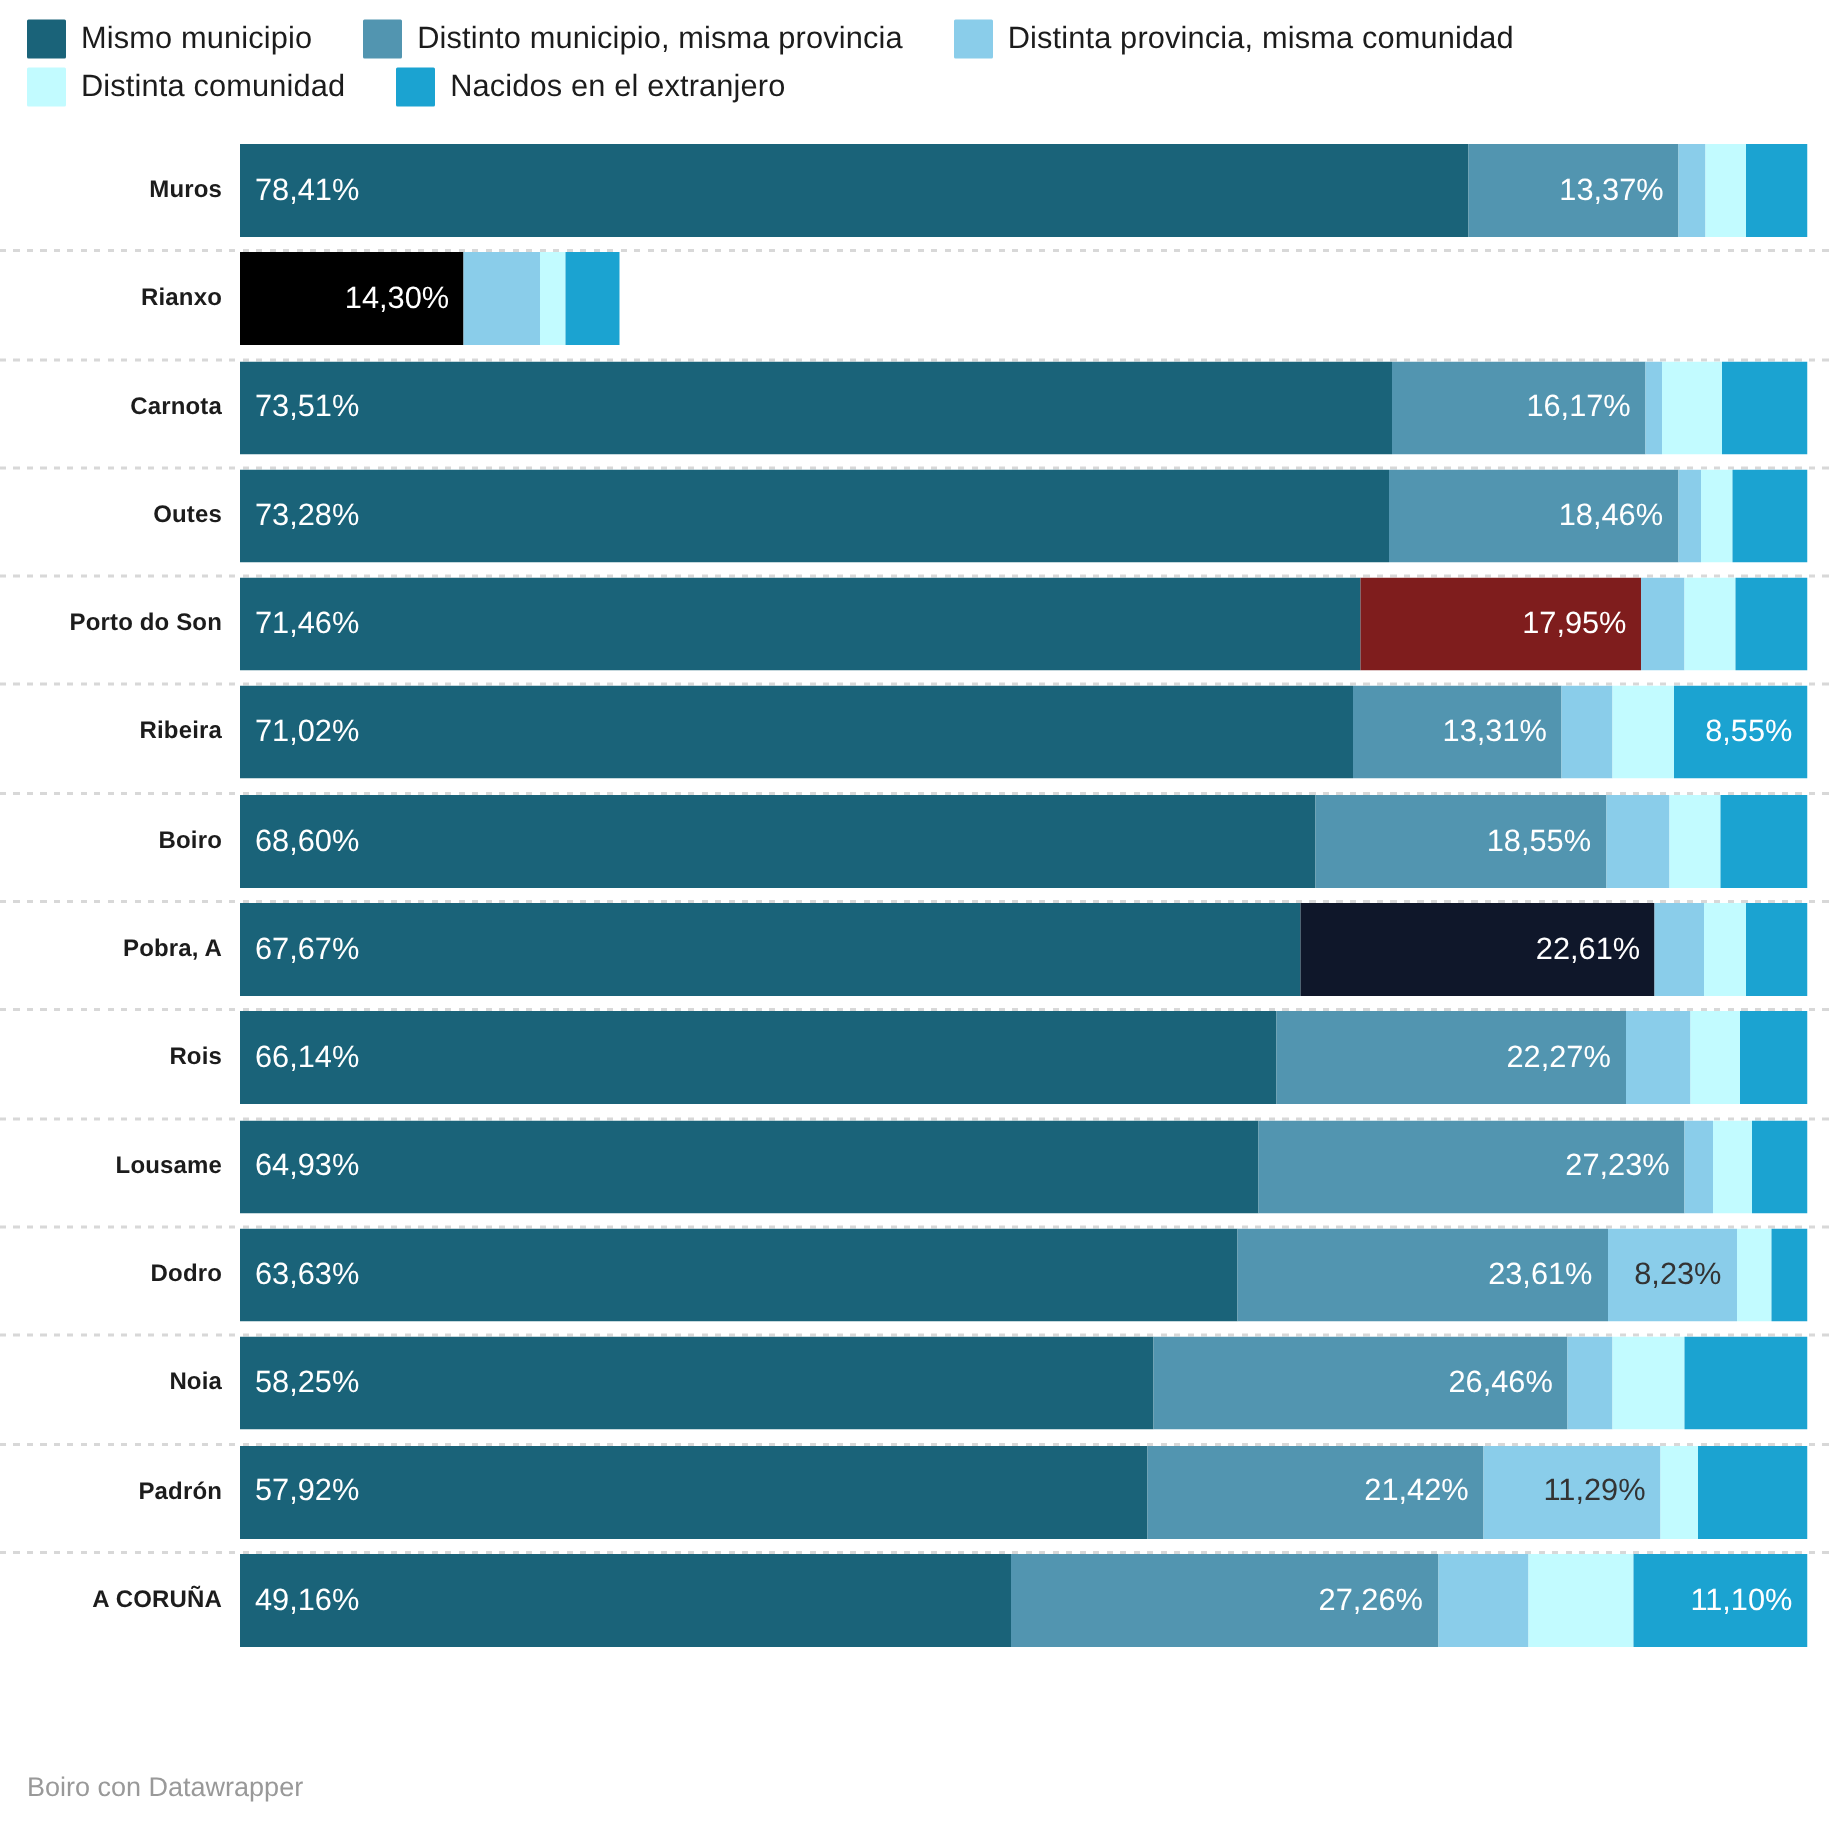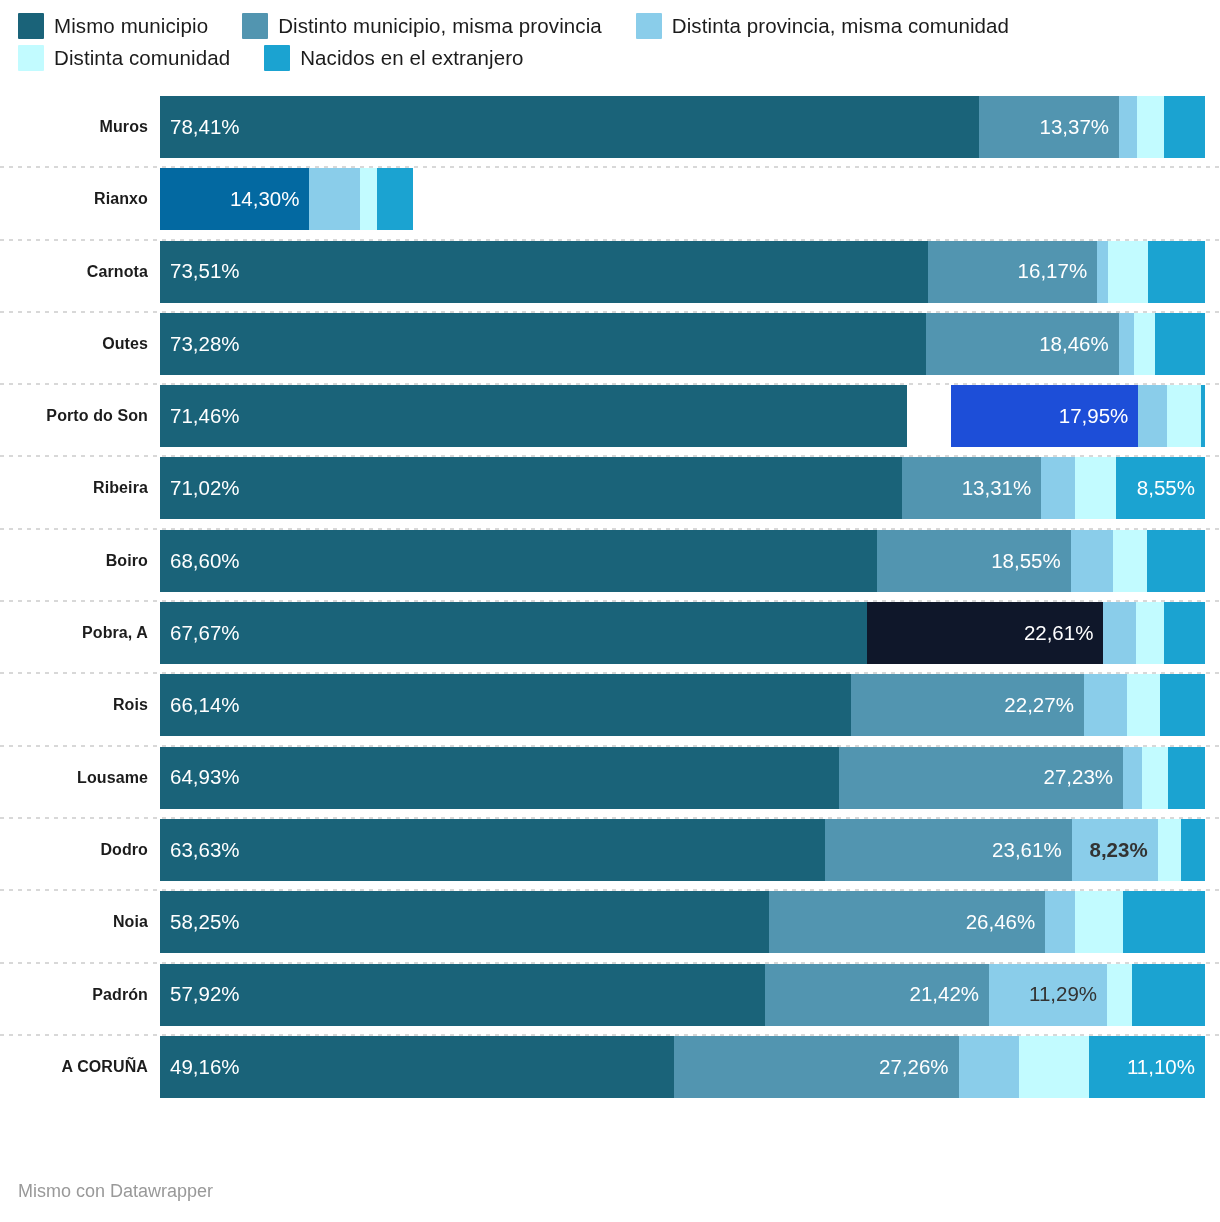--- a/index.html
+++ b/index.html
@@ -91,21 +91,21 @@
             <div class="seg" style="background: rgb(194, 251, 255); flex: 0 0 2.63%;"></div>
             <div class="seg" style="background: rgb(27, 163, 209); flex: 0 0 3.9%;"></div>
           </div>
         </div>
         <div class="sep"></div>
       </div>
       <div class="row">
         <div class="row-inner">
           <div class="row-label">Rianxo</div>
           <div class="bar">
-            <div class="seg" style="background: #0369a1; flex: 0 0 14.3%; padding-left: 48px;">
+            <div class="seg" style="background: #000000; flex: 0 0 14.3%; padding-left: 48px;">
               <span class="seg-label light">14,30%</span>
             </div>
             <div class="seg" style="background: rgb(138, 205, 234); flex: 0 0 4.82%;"></div>
             <div class="seg" style="background: rgb(194, 251, 255); flex: 0 0 1.63%;"></div>
             <div class="seg" style="background: rgb(27, 163, 209); flex: 0 0 3.47%;"></div>
           </div>
         </div>
         <div class="sep"></div>
       </div>
       <div class="row">
@@ -142,21 +142,21 @@
         </div>
         <div class="sep"></div>
       </div>
       <div class="row">
         <div class="row-inner">
           <div class="row-label">Porto do Son</div>
           <div class="bar">
             <div class="seg" style="background: rgb(26, 99, 121); flex: 0 0 71.46%;">
               <span class="seg-label light left">71,46%</span>
             </div>
-            <div class="seg" style="background: #1d4ed8; flex: 0 0 17.95%; margin-left: 44px;">
+            <div class="seg" style="background: #7f1d1d; flex: 0 0 17.95%;">
               <span class="seg-label light">17,95%</span>
             </div>
             <div class="seg" style="background: rgb(138, 205, 234); flex: 0 0 2.71%;"></div>
             <div class="seg" style="background: rgb(194, 251, 255); flex: 0 0 3.29%;"></div>
             <div class="seg" style="background: rgb(27, 163, 209); flex: 0 0 4.59%;"></div>
           </div>
         </div>
         <div class="sep"></div>
       </div>
       <div class="row">
@@ -249,21 +249,21 @@
       <div class="row">
         <div class="row-inner">
           <div class="row-label">Dodro</div>
           <div class="bar">
             <div class="seg" style="background: rgb(26, 99, 121); flex: 0 0 63.63%;">
               <span class="seg-label light left">63,63%</span>
             </div>
             <div class="seg" style="background: rgb(82, 149, 176); flex: 0 0 23.61%;">
               <span class="seg-label light">23,61%</span>
             </div>
-            <div class="seg" style="background: rgb(138, 205, 234); flex: 0 0 8.23%; font-weight: bold;">
+            <div class="seg" style="background: rgb(138, 205, 234); flex: 0 0 8.23%;">
               <span class="seg-label dark">8,23%</span>
             </div>
             <div class="seg" style="background: rgb(194, 251, 255); flex: 0 0 2.24%;"></div>
             <div class="seg" style="background: rgb(27, 163, 209); flex: 0 0 2.29%;"></div>
           </div>
         </div>
         <div class="sep"></div>
       </div>
       <div class="row">
         <div class="row-inner">
@@ -314,14 +314,14 @@
             <div class="seg" style="background: rgb(138, 205, 234); flex: 0 0 5.78%;"></div>
             <div class="seg" style="background: rgb(194, 251, 255); flex: 0 0 6.7%;"></div>
             <div class="seg" style="background: rgb(27, 163, 209); flex: 0 0 11.1%;">
               <span class="seg-label light">11,10%</span>
             </div>
           </div>
         </div>
       </div>
     </div>
 
-  <div class="footer">Mismo con Datawrapper</div>
+  <div class="footer">Boiro con Datawrapper</div>
 </div>
 
 </body></html>

